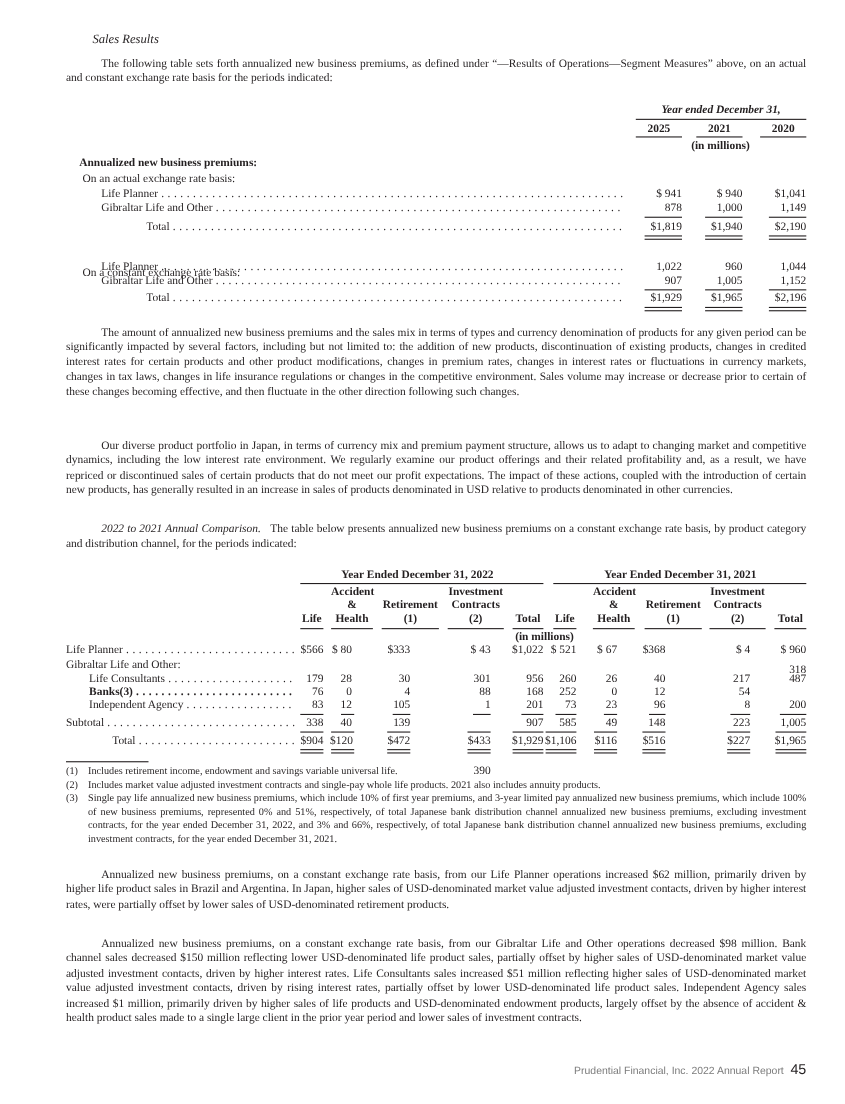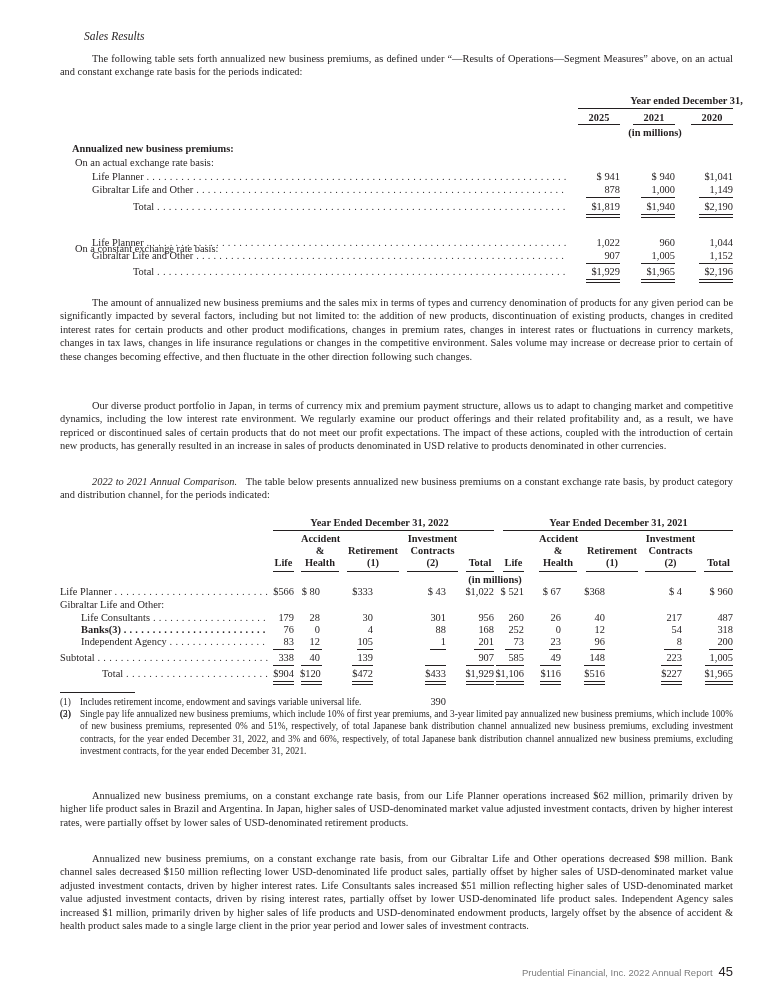--- a/index.html
+++ b/index.html
@@ -28,21 +28,21 @@
   .hdr2 { position: absolute; font-weight: bold; text-align: center; line-height: 12.5px; }
 </style>
 </head>
 <body>
 
 <div class="sec-title">Sales Results</div>
 
 <div class="para" style="top:52px;">The following table sets forth annualized new business premiums, as defined under “—Results of Operations—Segment Measures” above, on an actual and constant exchange rate basis for the periods indicated:</div>
 
 <div>
-  <div class="abs bold c" style="left:609px; top:94px; width:155px;">Year ended December 31,</div>
+  <div class="abs bold c" style="left:578px; top:94px; width:155px;font-style:italic;">Year ended December 31,</div>
   <div class="hline" style="left:578px; top:108px; width:155px;"></div>
 
   <div class="abs bold c" style="left:578px; top:111px; width:42px;">2025</div>
   <div class="abs bold c" style="left:633px; top:111px; width:42px;">2021</div>
   <div class="abs bold c" style="left:691px; top:111px; width:42px;">2020</div>
   <div class="hline" style="left:578px; top:124px; width:42px;"></div>
   <div class="hline" style="left:633px; top:124px; width:42px;"></div>
   <div class="hline" style="left:691px; top:124px; width:42px;"></div>
   <div class="abs bold c" style="left:620px; top:126px; width:70px;">(in millions)</div>
 
@@ -178,21 +178,21 @@
   <div class="abs lbl" style="left:81px; top:623px; width:187px;font-weight:bold;">Banks(3)</div>
   <div class="num" style="left:254px; top:623px; width:40px;">76</div>
   <div class="num" style="left:300px; top:623px; width:20px;">0</div>
   <div class="num" style="left:343px; top:623px; width:30px;">4</div>
   <div class="num" style="left:416px; top:623px; width:30px;">88</div>
   <div class="num" style="left:454px; top:623px; width:40px;">168</div>
   <div class="num" style="left:496px; top:623px; width:28px;">252</div>
   <div class="num" style="left:539px; top:623px; width:22px;">0</div>
   <div class="num" style="left:575px; top:623px; width:30px;">12</div>
   <div class="num" style="left:652px; top:623px; width:30px;">54</div>
-  <div class="num" style="left:693px; top:623px; width:40px;">318</div>
+  <div class="num" style="left:693px; top:603px; width:40px;">318</div>
 
   <div class="abs lbl" style="left:81px; top:635px; width:187px;">Independent Agency</div>
   <div class="num" style="left:254px; top:635px; width:40px;">83</div>
   <div class="num" style="left:300px; top:635px; width:20px;">12</div>
   <div class="num" style="left:343px; top:635px; width:30px;">105</div>
   <div class="num" style="left:416px; top:635px; width:30px;">1</div>
   <div class="num" style="left:454px; top:635px; width:40px;">201</div>
   <div class="num" style="left:496px; top:635px; width:28px;">73</div>
   <div class="num" style="left:539px; top:635px; width:22px;">23</div>
   <div class="num" style="left:575px; top:635px; width:30px;">96</div>
@@ -258,20 +258,21 @@
 </div>
 
 <div class="hline" style="left:60px; top:692px; width:75px; border-top-width:1px;"></div>
 <div class="footnote" style="top:696px;">
   <div class="fn-item">
     <span class="fn-mark">(1)</span>
     <span>Includes retirement income, endowment and savings variable universal life.</span>
   </div>
   <div class="fn-item">
     <span class="fn-mark">(2)</span>
+    <span>Includes market value adjusted investment contracts and single-pay whole life products. 2021 also includes annuity products.</span>
   </div>
   <div class="fn-item">
     <span class="fn-mark">(3)</span>
     <span>Single pay life annualized new business premiums, which include 10% of first year premiums, and 3-year limited pay annualized new business premiums, which include 100% of new business premiums, represented 0% and 51%, respectively, of total Japanese bank distribution channel annualized new business premiums, excluding investment contracts, for the year ended December 31, 2022, and 3% and 66%, respectively, of total Japanese bank distribution channel annualized new business premiums, excluding investment contracts, for the year ended December 31, 2021.</span>
   </div>
 </div>
 
 <div class="para" style="top:789px;">Annualized new business premiums, on a constant exchange rate basis, from our Life Planner operations increased $62 million, primarily driven by higher life product sales in Brazil and Argentina. In Japan, higher sales of USD-denominated market value adjusted investment contacts, driven by higher interest rates, were partially offset by lower sales of USD-denominated retirement products.</div>
 <div class="para" style="top:852px;">Annualized new business premiums, on a constant exchange rate basis, from our Gibraltar Life and Other operations decreased $98 million. Bank channel sales decreased $150 million reflecting lower USD-denominated life product sales, partially offset by higher sales of USD-denominated market value adjusted investment contacts, driven by higher interest rates. Life Consultants sales increased $51 million reflecting higher sales of USD-denominated market value adjusted investment contacts, driven by rising interest rates, partially offset by lower USD-denominated life product sales. Independent Agency sales increased $1 million, primarily driven by higher sales of life products and USD-denominated endowment products, largely offset by the absence of accident &amp; health product sales made to a single large client in the prior year period and lower sales of investment contracts.</div>
 

